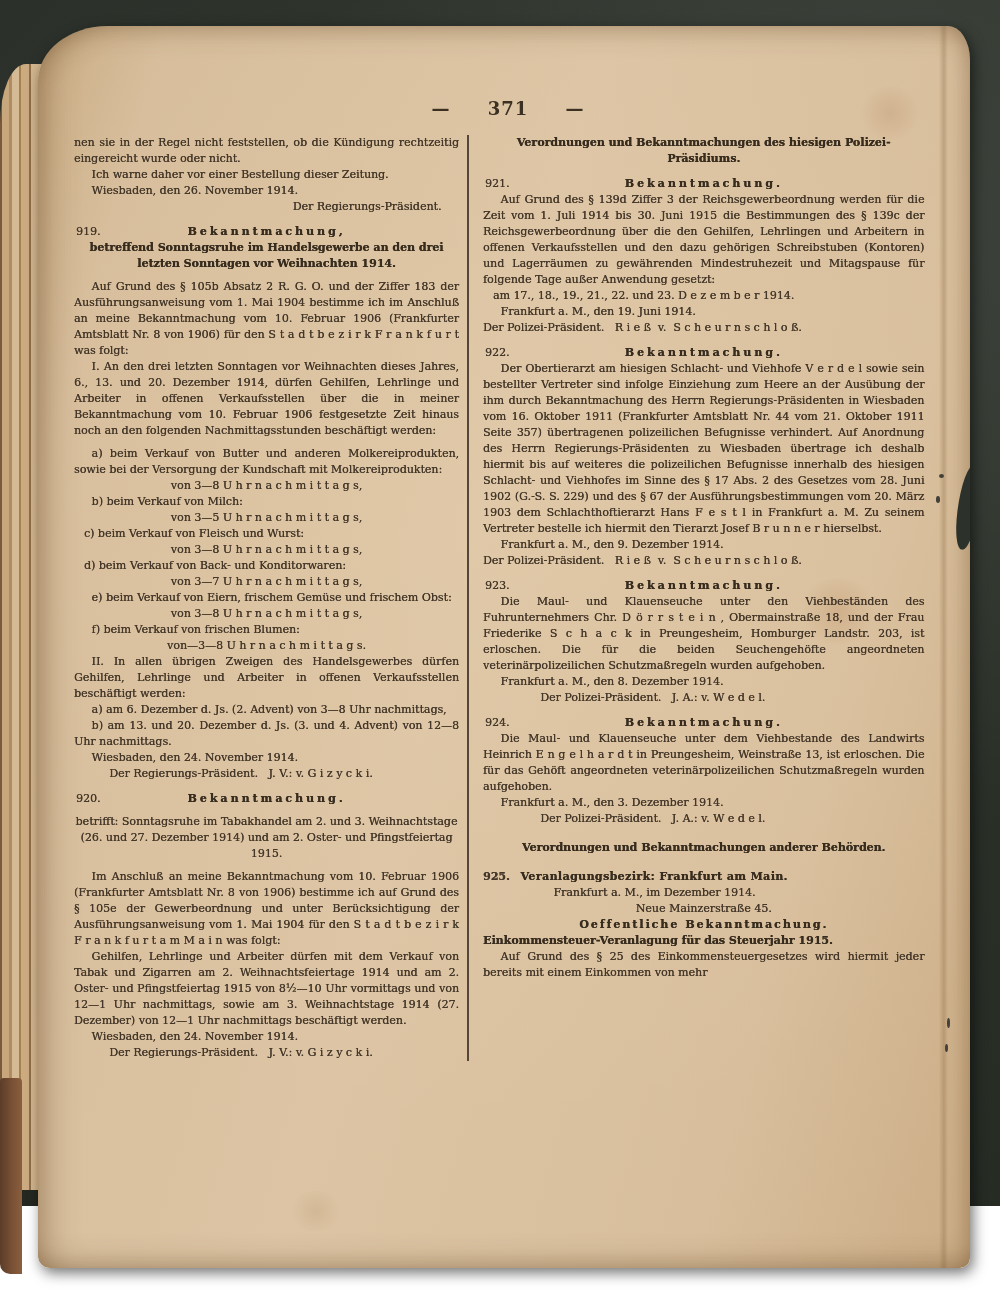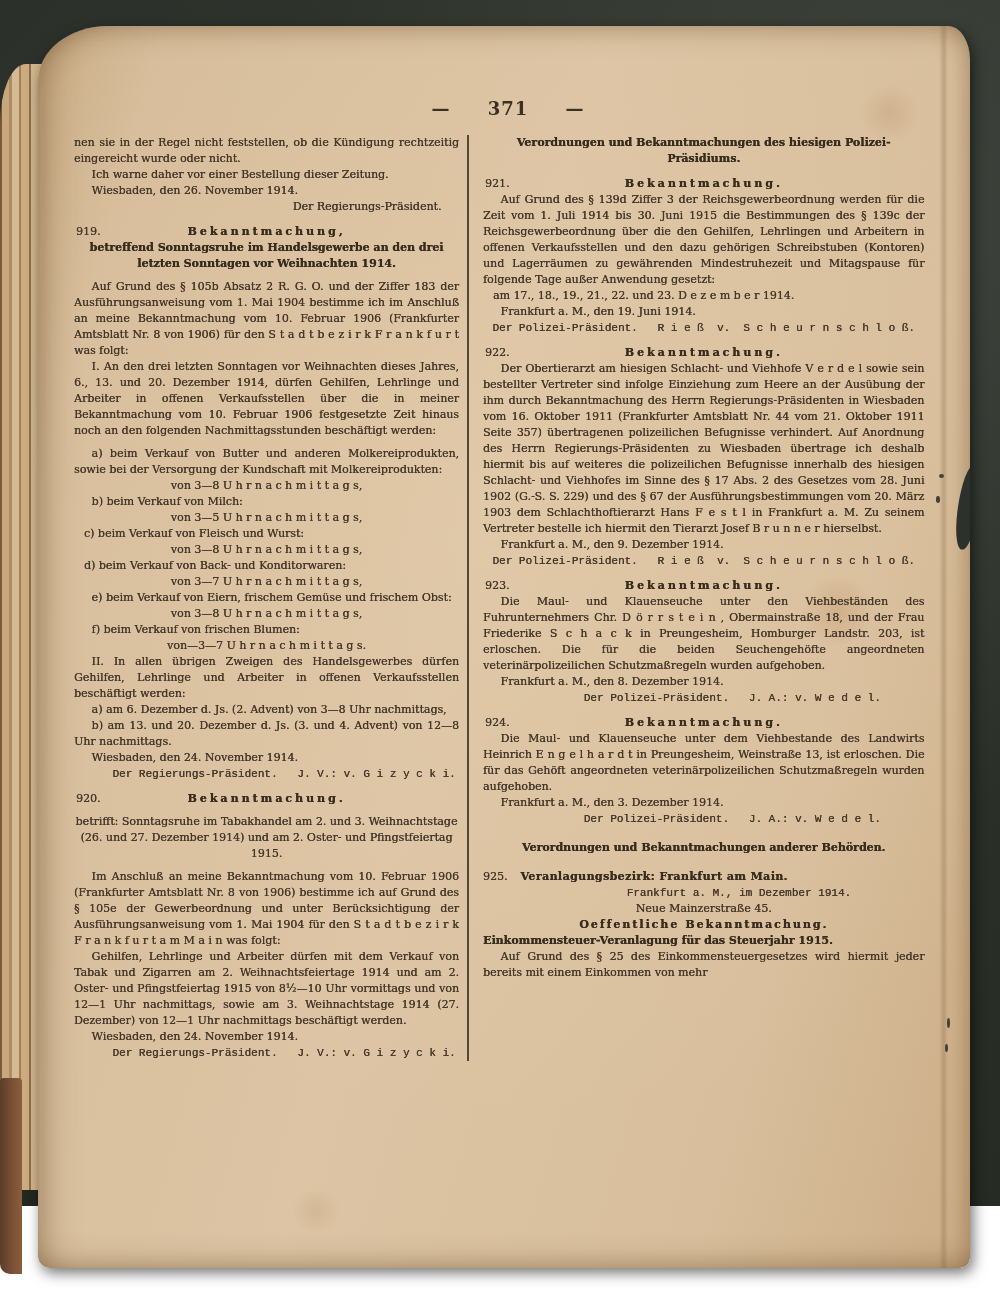--- a/index.html
+++ b/index.html
@@ -64,32 +64,32 @@
   .col.left{width:385px;flex:none;}
   .col.right{flex:1;margin-left:8px;border-left:2px solid #554738;padding-left:14px;}
 
   .para{text-align:justify;text-shadow:.25px 0 0 currentColor;}
   .ind{text-indent:1.6em;}
   .ind-sm{text-indent:.9em;}
   .center,.center2{text-align:center;}
   .right{text-align:right;padding-right:1.6em;}
   .bold{font-weight:bold;color:#372c1e;}
   .sp2{letter-spacing:2px;}
-  .pre{white-space:pre-wrap;text-align:center;font-family:Liberation Mono, monospace;}
+  .pre{white-space:pre-wrap;text-align:left;}
   .sig{padding-left:3.2em;}
   .sig2{padding-left:5.2em;}
   .sig3{padding-left:6.4em;}
   .gap{margin-top:13px;}
   .gap-sm{margin-top:7px;}
 
   .arthead{position:relative;text-align:center;font-weight:bold;color:#372c1e;margin-top:9px;}
   .arthead .num{position:absolute;left:2px;top:0;font-weight:normal;color:#45382a;}
   .arthead .head{letter-spacing:3px;}
   .arthead-left{display:flex;font-weight:bold;color:#372c1e;}
-  .arthead-left .num{font-weight:normal;color:#45382a;width:3.4em;flex:none;}
+  .arthead-left .num{font-weight:bold;color:#45382a;width:3.4em;flex:none;}
   .arthead-left .head{letter-spacing:.4px;}
 </style>
 </head>
 <body>
 
 <div class="scene">
   <div class="page-edges"></div>
   <div class="spine-brown"></div>
 
   <div class="paper">
@@ -119,21 +119,21 @@
             <div class="para center2">von 3—8 U h r  n a c h m i t t a g s,</div>
             <div class="para ind">b) beim Verkauf von Milch:</div>
             <div class="para center2">von 3—5 U h r  n a c h m i t t a g s,</div>
             <div class="para ind-sm">c) beim Verkauf von Fleisch und Wurst:</div>
             <div class="para center2">von 3—8 U h r  n a c h m i t t a g s,</div>
             <div class="para ind-sm">d) beim Verkauf von Back- und Konditorwaren:</div>
             <div class="para center2">von 3—7 U h r  n a c h m i t t a g s,</div>
             <div class="para ind">e) beim Verkauf von Eiern, frischem Gemüse und frischem Obst:</div>
             <div class="para center2">von 3—8 U h r  n a c h m i t t a g s,</div>
             <div class="para ind">f) beim Verkauf von frischen Blumen:</div>
-            <div class="para center2">von—3—7 U h r  n a c h m i t t a g s.</div>
+            <div class="para center2">von—3—8 U h r  n a c h m i t t a g s.</div>
             <div class="para ind">II. In allen übrigen Zweigen des Handelsgewerbes dürfen Gehilfen, Lehrlinge und Arbeiter in offenen Verkaufsstellen beschäftigt werden:</div>
             <div class="para ind">a) am 6. Dezember d. Js. (2. Advent) von 3—8 Uhr nachmittags,</div>
             <div class="para ind">b) am 13. und 20. Dezember d. Js. (3. und 4. Advent) von 12—8 Uhr nachmittags.</div>
             <div class="para ind">Wiesbaden, den 24. November 1914.</div>
             <div class="para sig pre">Der Regierungs-Präsident.   J. V.: v. G i z y c k i.</div>
             <div class="para arthead gap"><span class="num">920.</span><span class="head">Bekanntmachung.</span></div>
             <div class="para center gap-sm">betrifft: Sonntagsruhe im Tabakhandel am 2. und 3. Weihnachtstage (26. und 27. Dezember 1914) und am 2. Oster- und Pfingstfeiertag 1915.</div>
             <div class="para ind gap-sm">Im Anschluß an meine Bekanntmachung vom 10. Februar 1906 (Frankfurter Amtsblatt Nr. 8 von 1906) bestimme ich auf Grund des § 105e der Gewerbeordnung und unter Berücksichtigung der Ausführungsanweisung vom 1. Mai 1904 für den S t a d t b e z i r k  F r a n k f u r t  a m  M a i n  was folgt:</div>
             <div class="para ind">Gehilfen, Lehrlinge und Arbeiter dürfen mit dem Verkauf von Tabak und Zigarren am 2. Weihnachtsfeiertage 1914 und am 2. Oster- und Pfingstfeiertag 1915 von 8½—10 Uhr vormittags und von 12—1 Uhr nachmittags, sowie am 3. Weihnachtstage 1914 (27. Dezember) von 12—1 Uhr nachmittags beschäftigt werden.</div>
             <div class="para ind">Wiesbaden, den 24. November 1914.</div>

